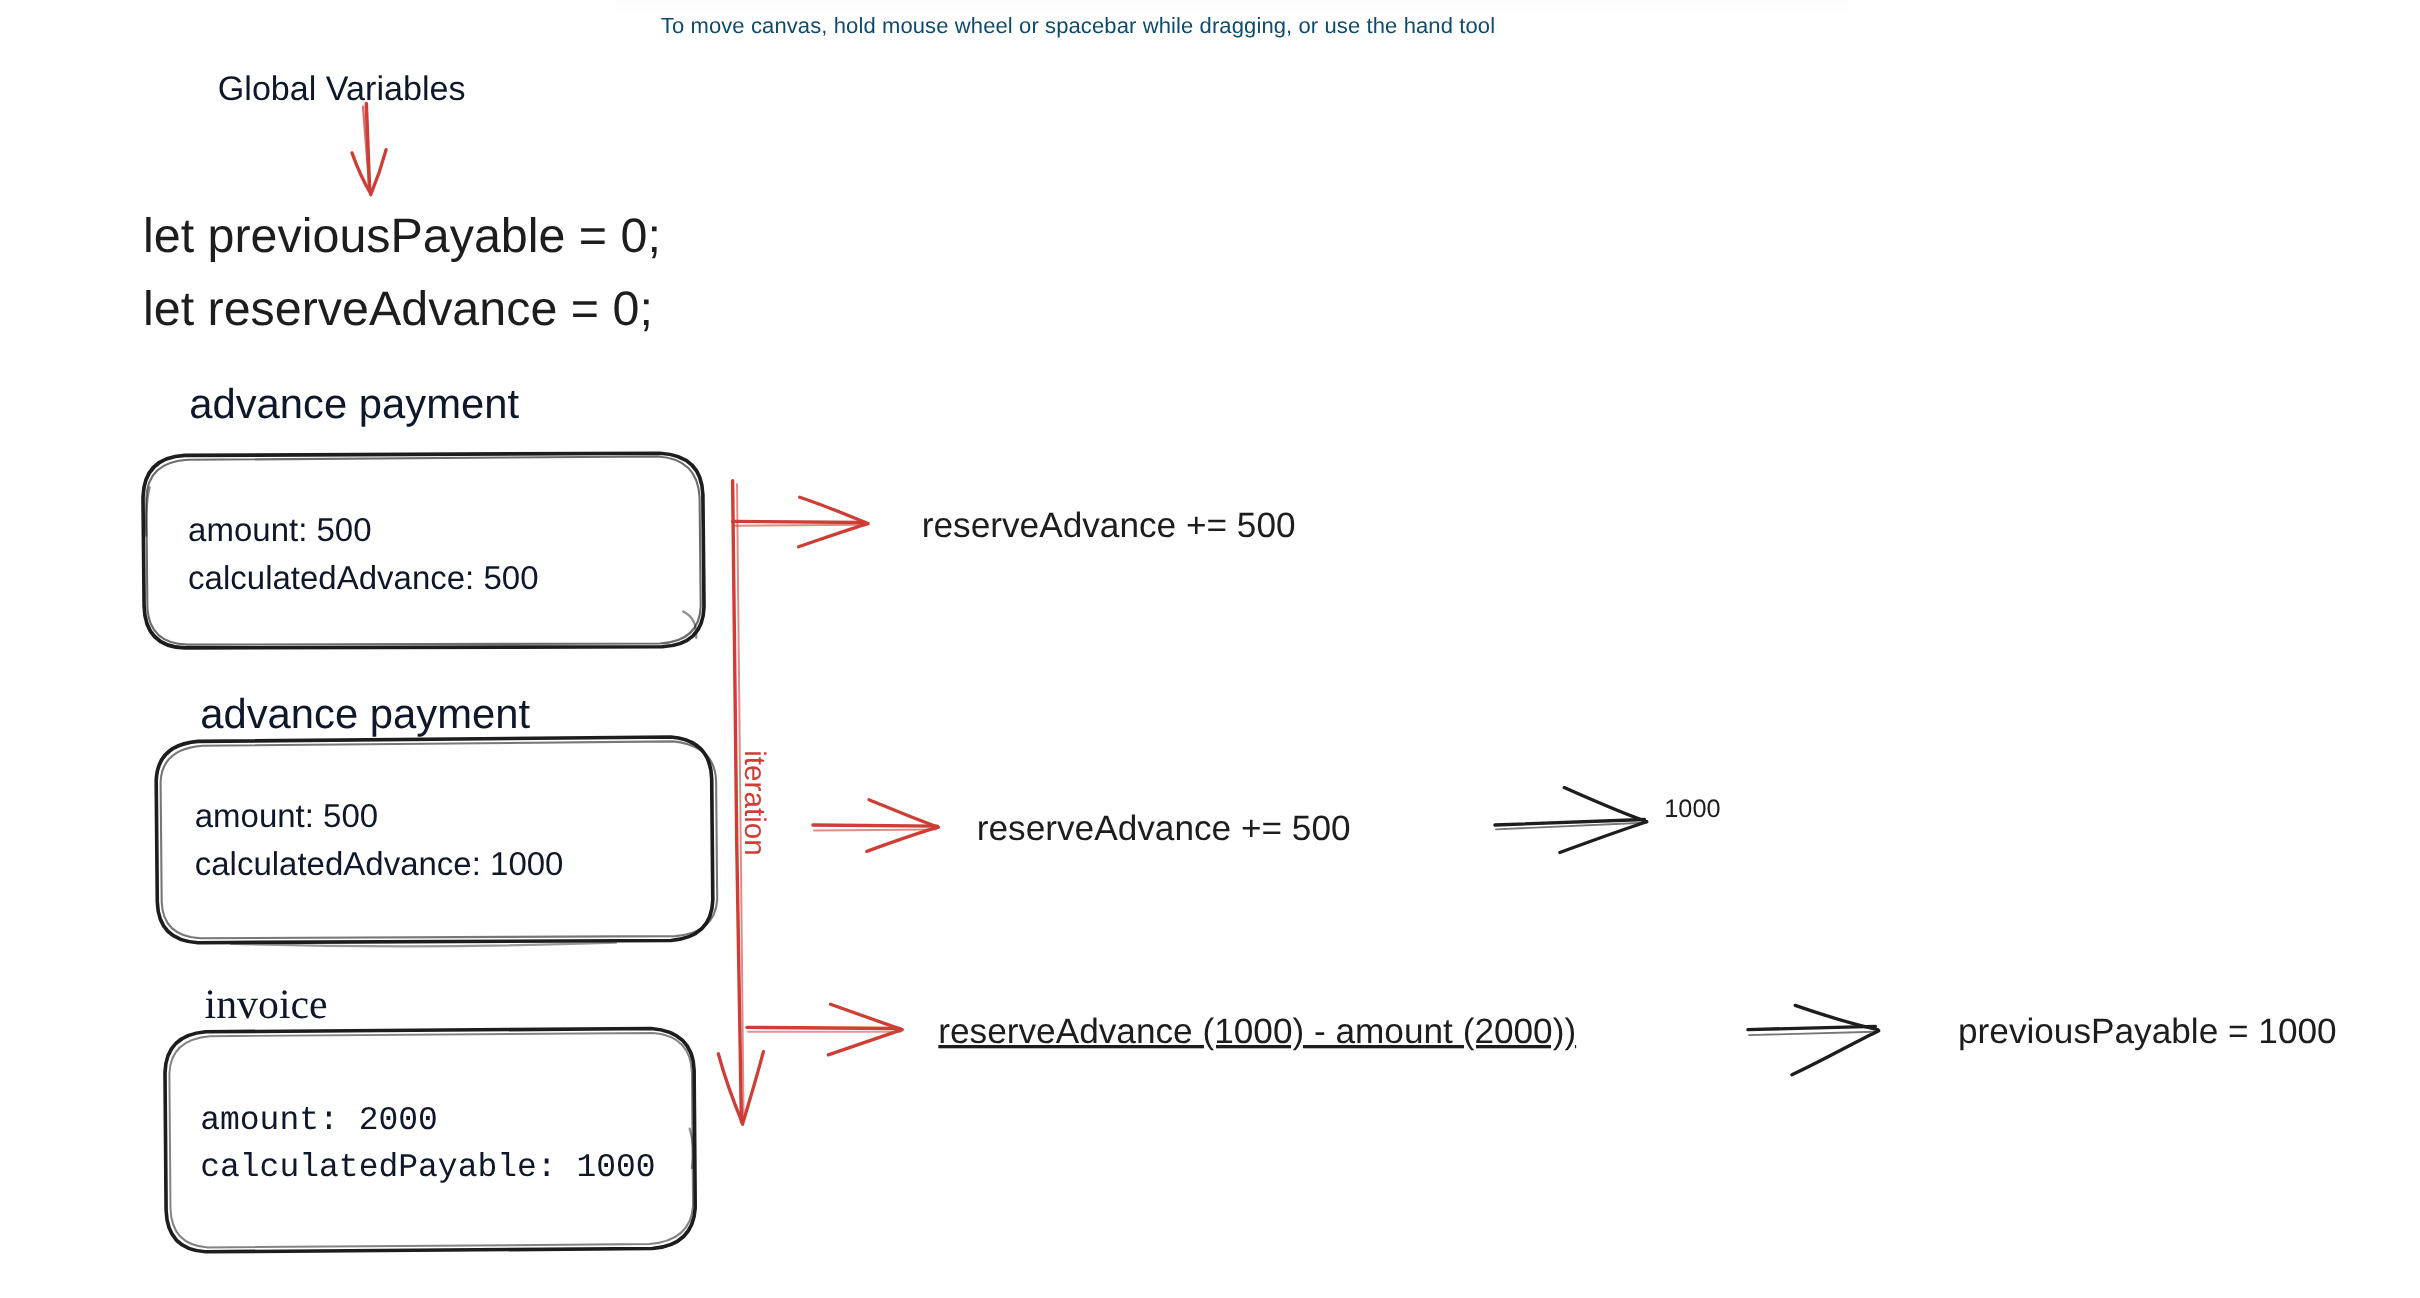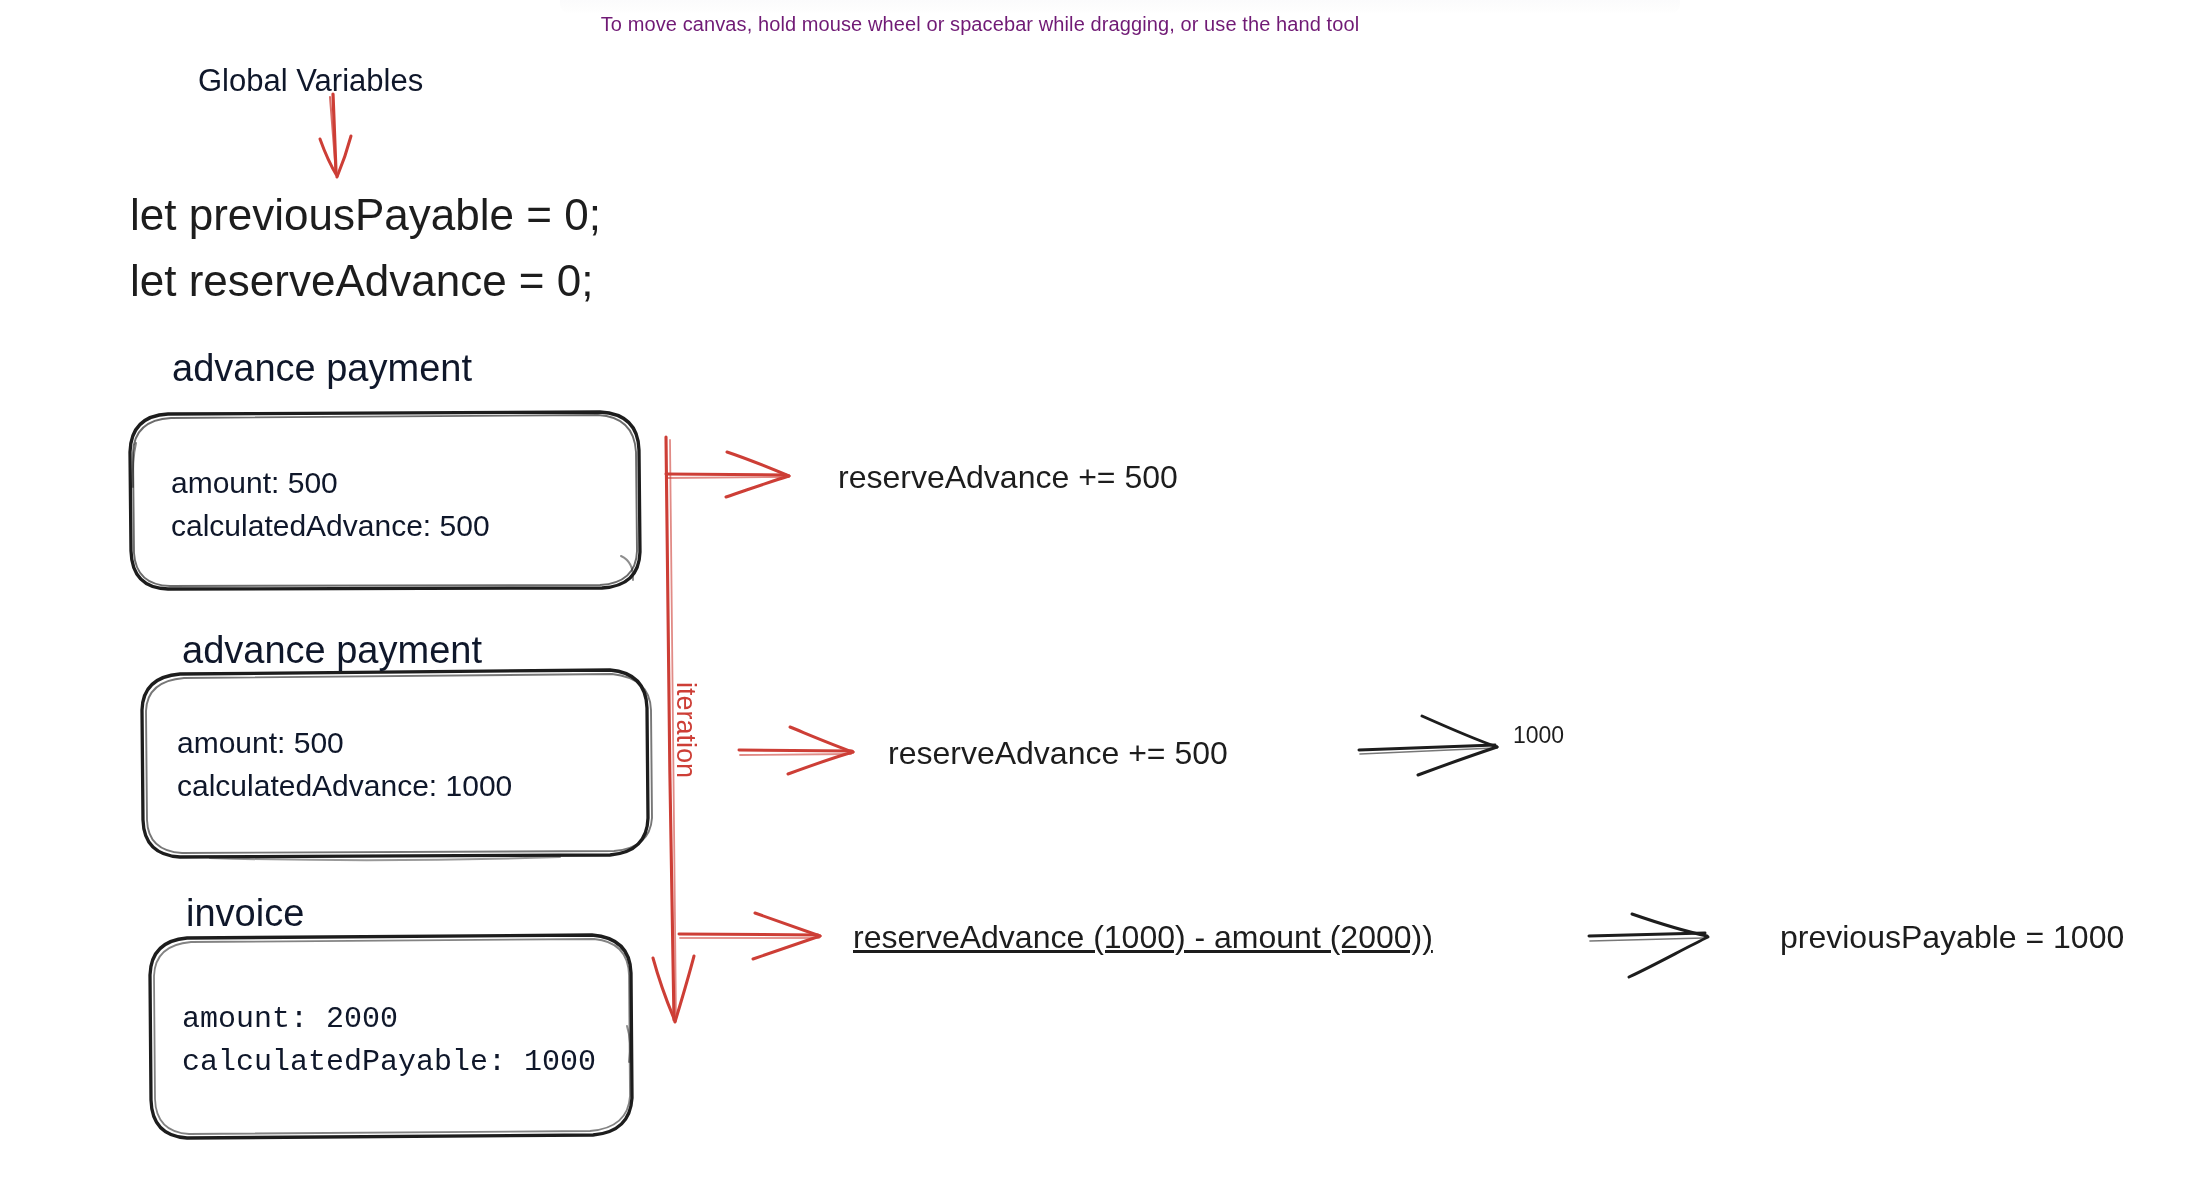--- a/index.html
+++ b/index.html
@@ -33,21 +33,21 @@
     border-bottom-right-radius: 10px;
   }
 
   .hint {
     position: absolute;
     left: 0;
     top: 13px;
     width: 1960px;
     text-align: center;
     font-size: 20px;
-    color: #701a75;
+    color: #0c4a6e;
     letter-spacing: 0.1px;
     white-space: nowrap;
   }
 
   svg.sketch-layer {
     position: absolute;
     left: 0;
     top: 0;
     width: 2200px;
     height: 1180px;
@@ -70,21 +70,21 @@
   .code-block {
     left: 130px; top: 182px;
     font-size: 44px;
     line-height: 1.5;
   }
   .card-label {
     font-size: 38px;
   }
   .card-label-1 { left: 172px; top: 345px; }
   .card-label-2 { left: 182px; top: 627px; }
-  .card-label-3 { left: 186px; top: 890px; }
+  .card-label-3 { left: 186px; top: 890px; font-family: Liberation Serif, serif; }
 
   .card-body {
     position: absolute;
     font-size: 30px;
     line-height: 1.42;
     white-space: pre;
   }
   .card-body-1 { left: 171px; top: 462px; }
   .card-body-2 { left: 177px; top: 722px; }
   .card-body-3 { left: 182px; top: 998px; font-family: Liberation Mono, monospace; }

